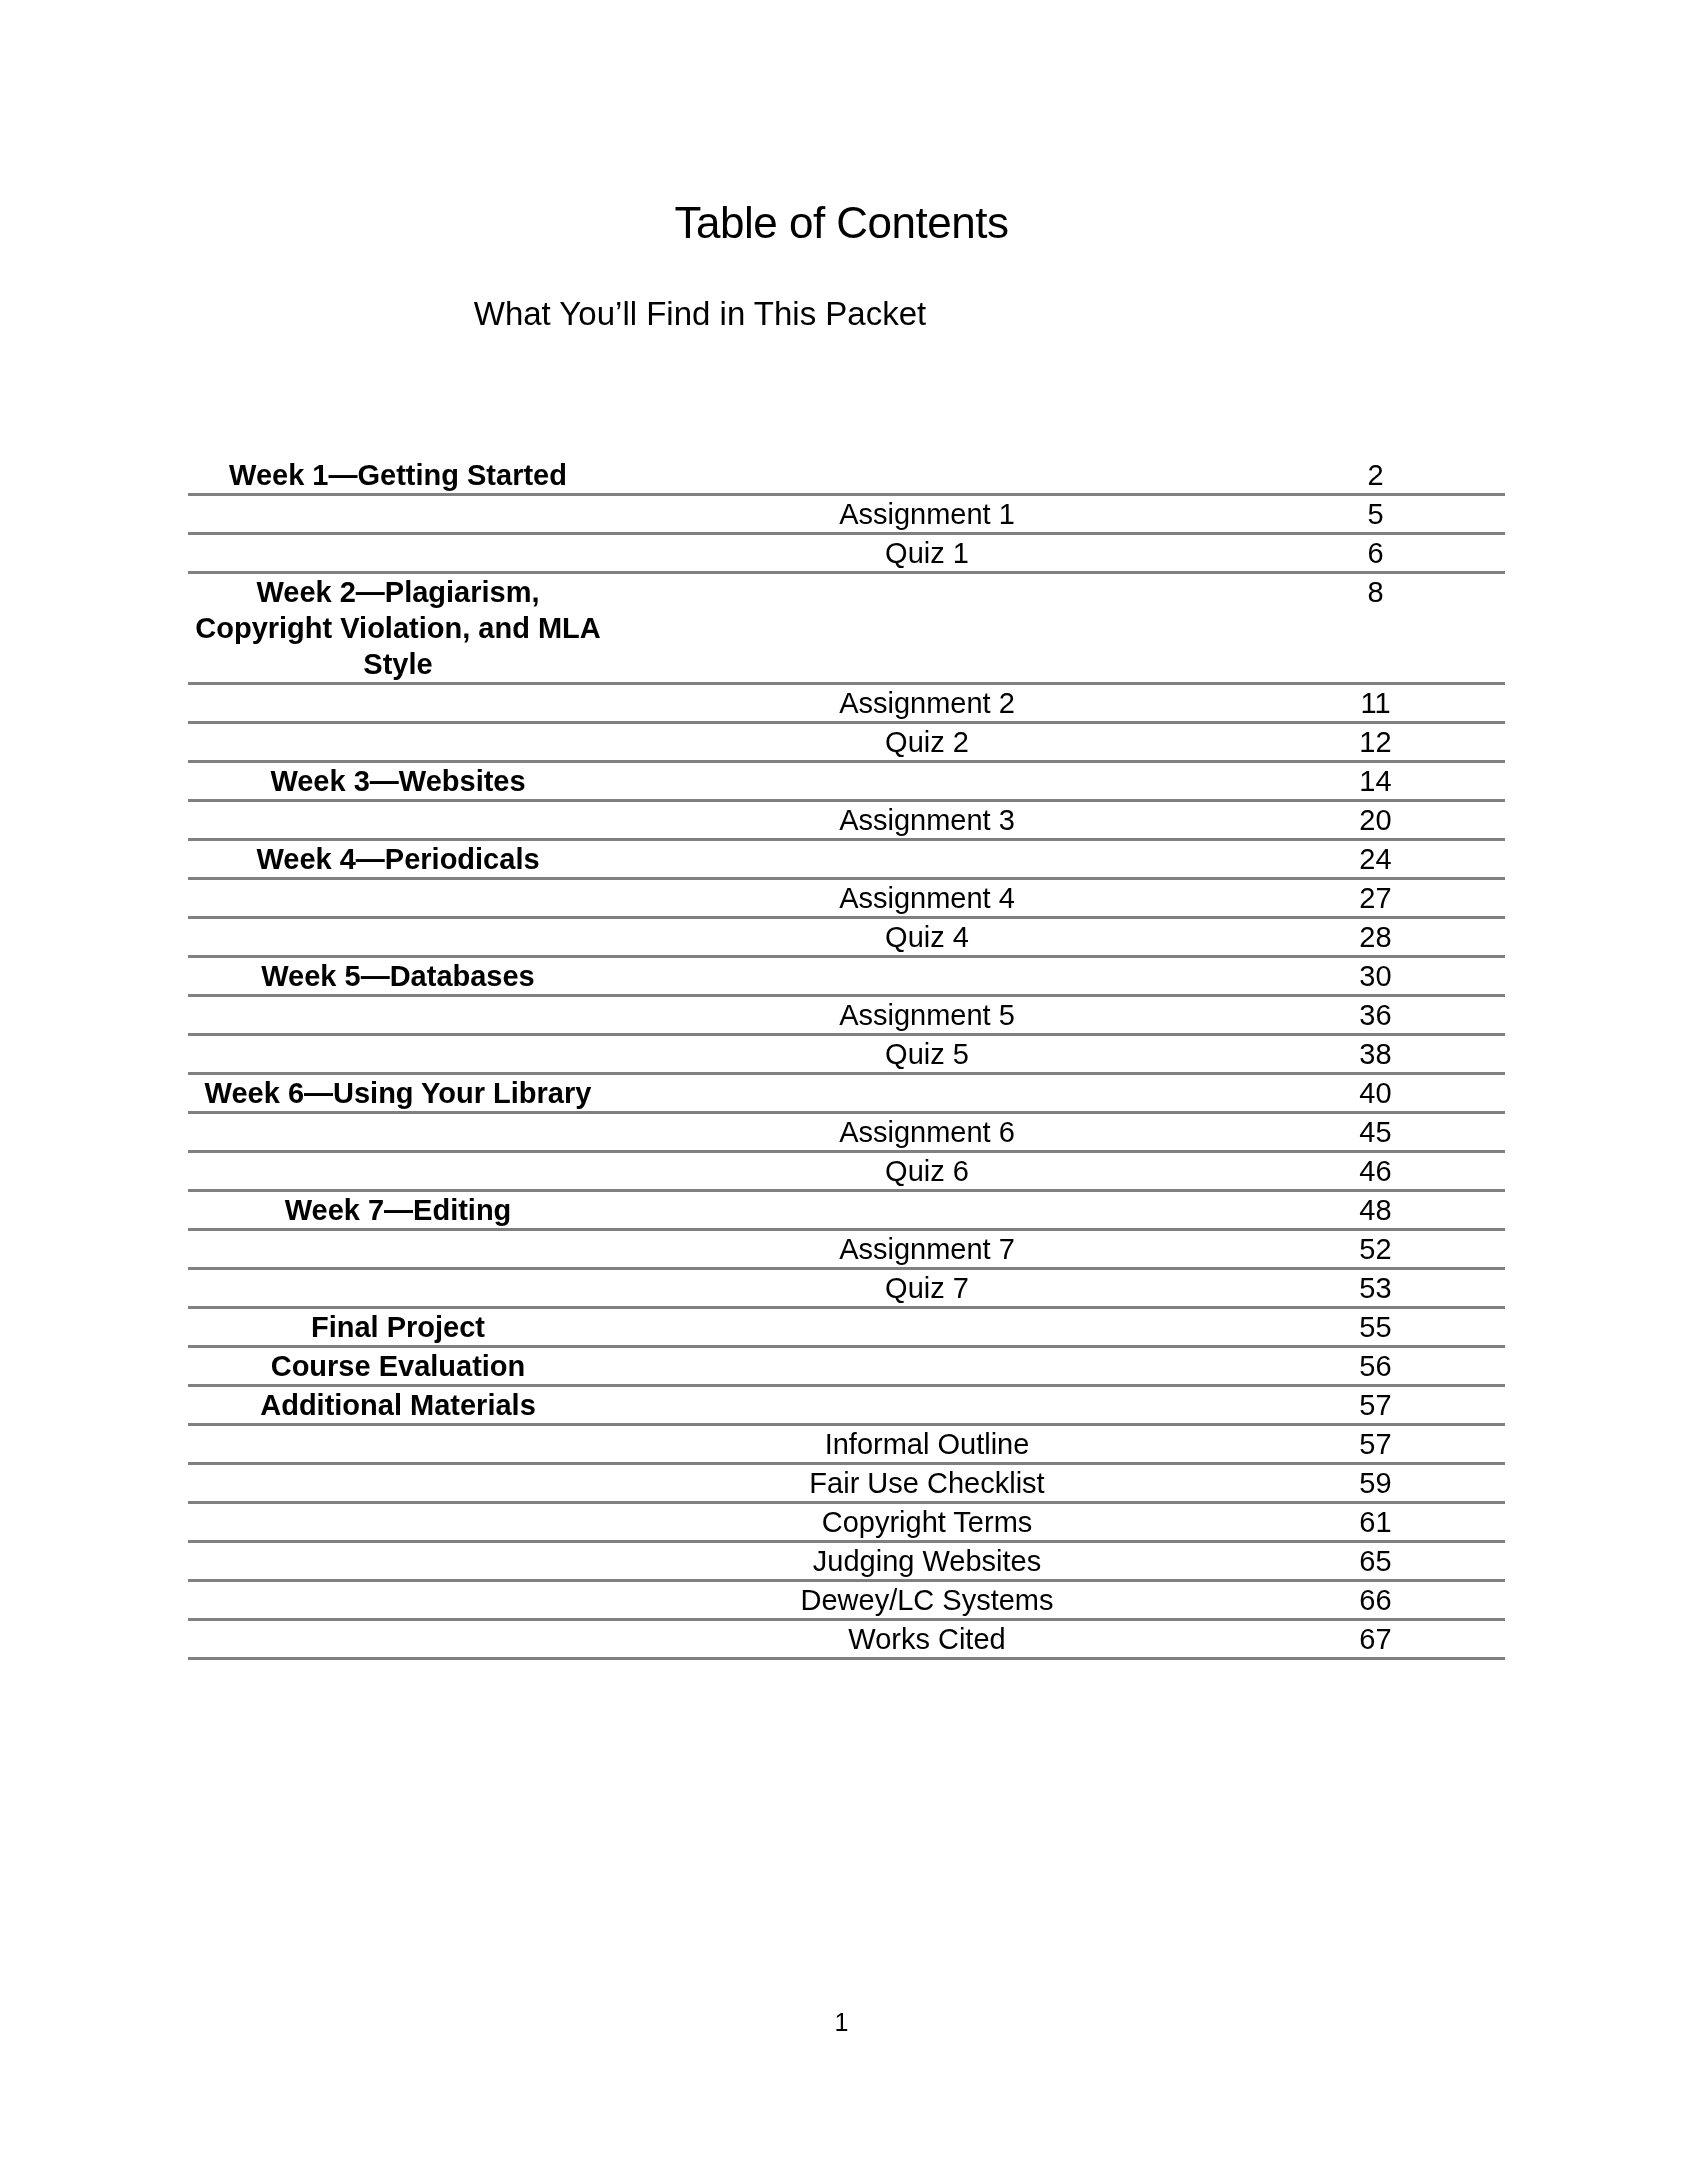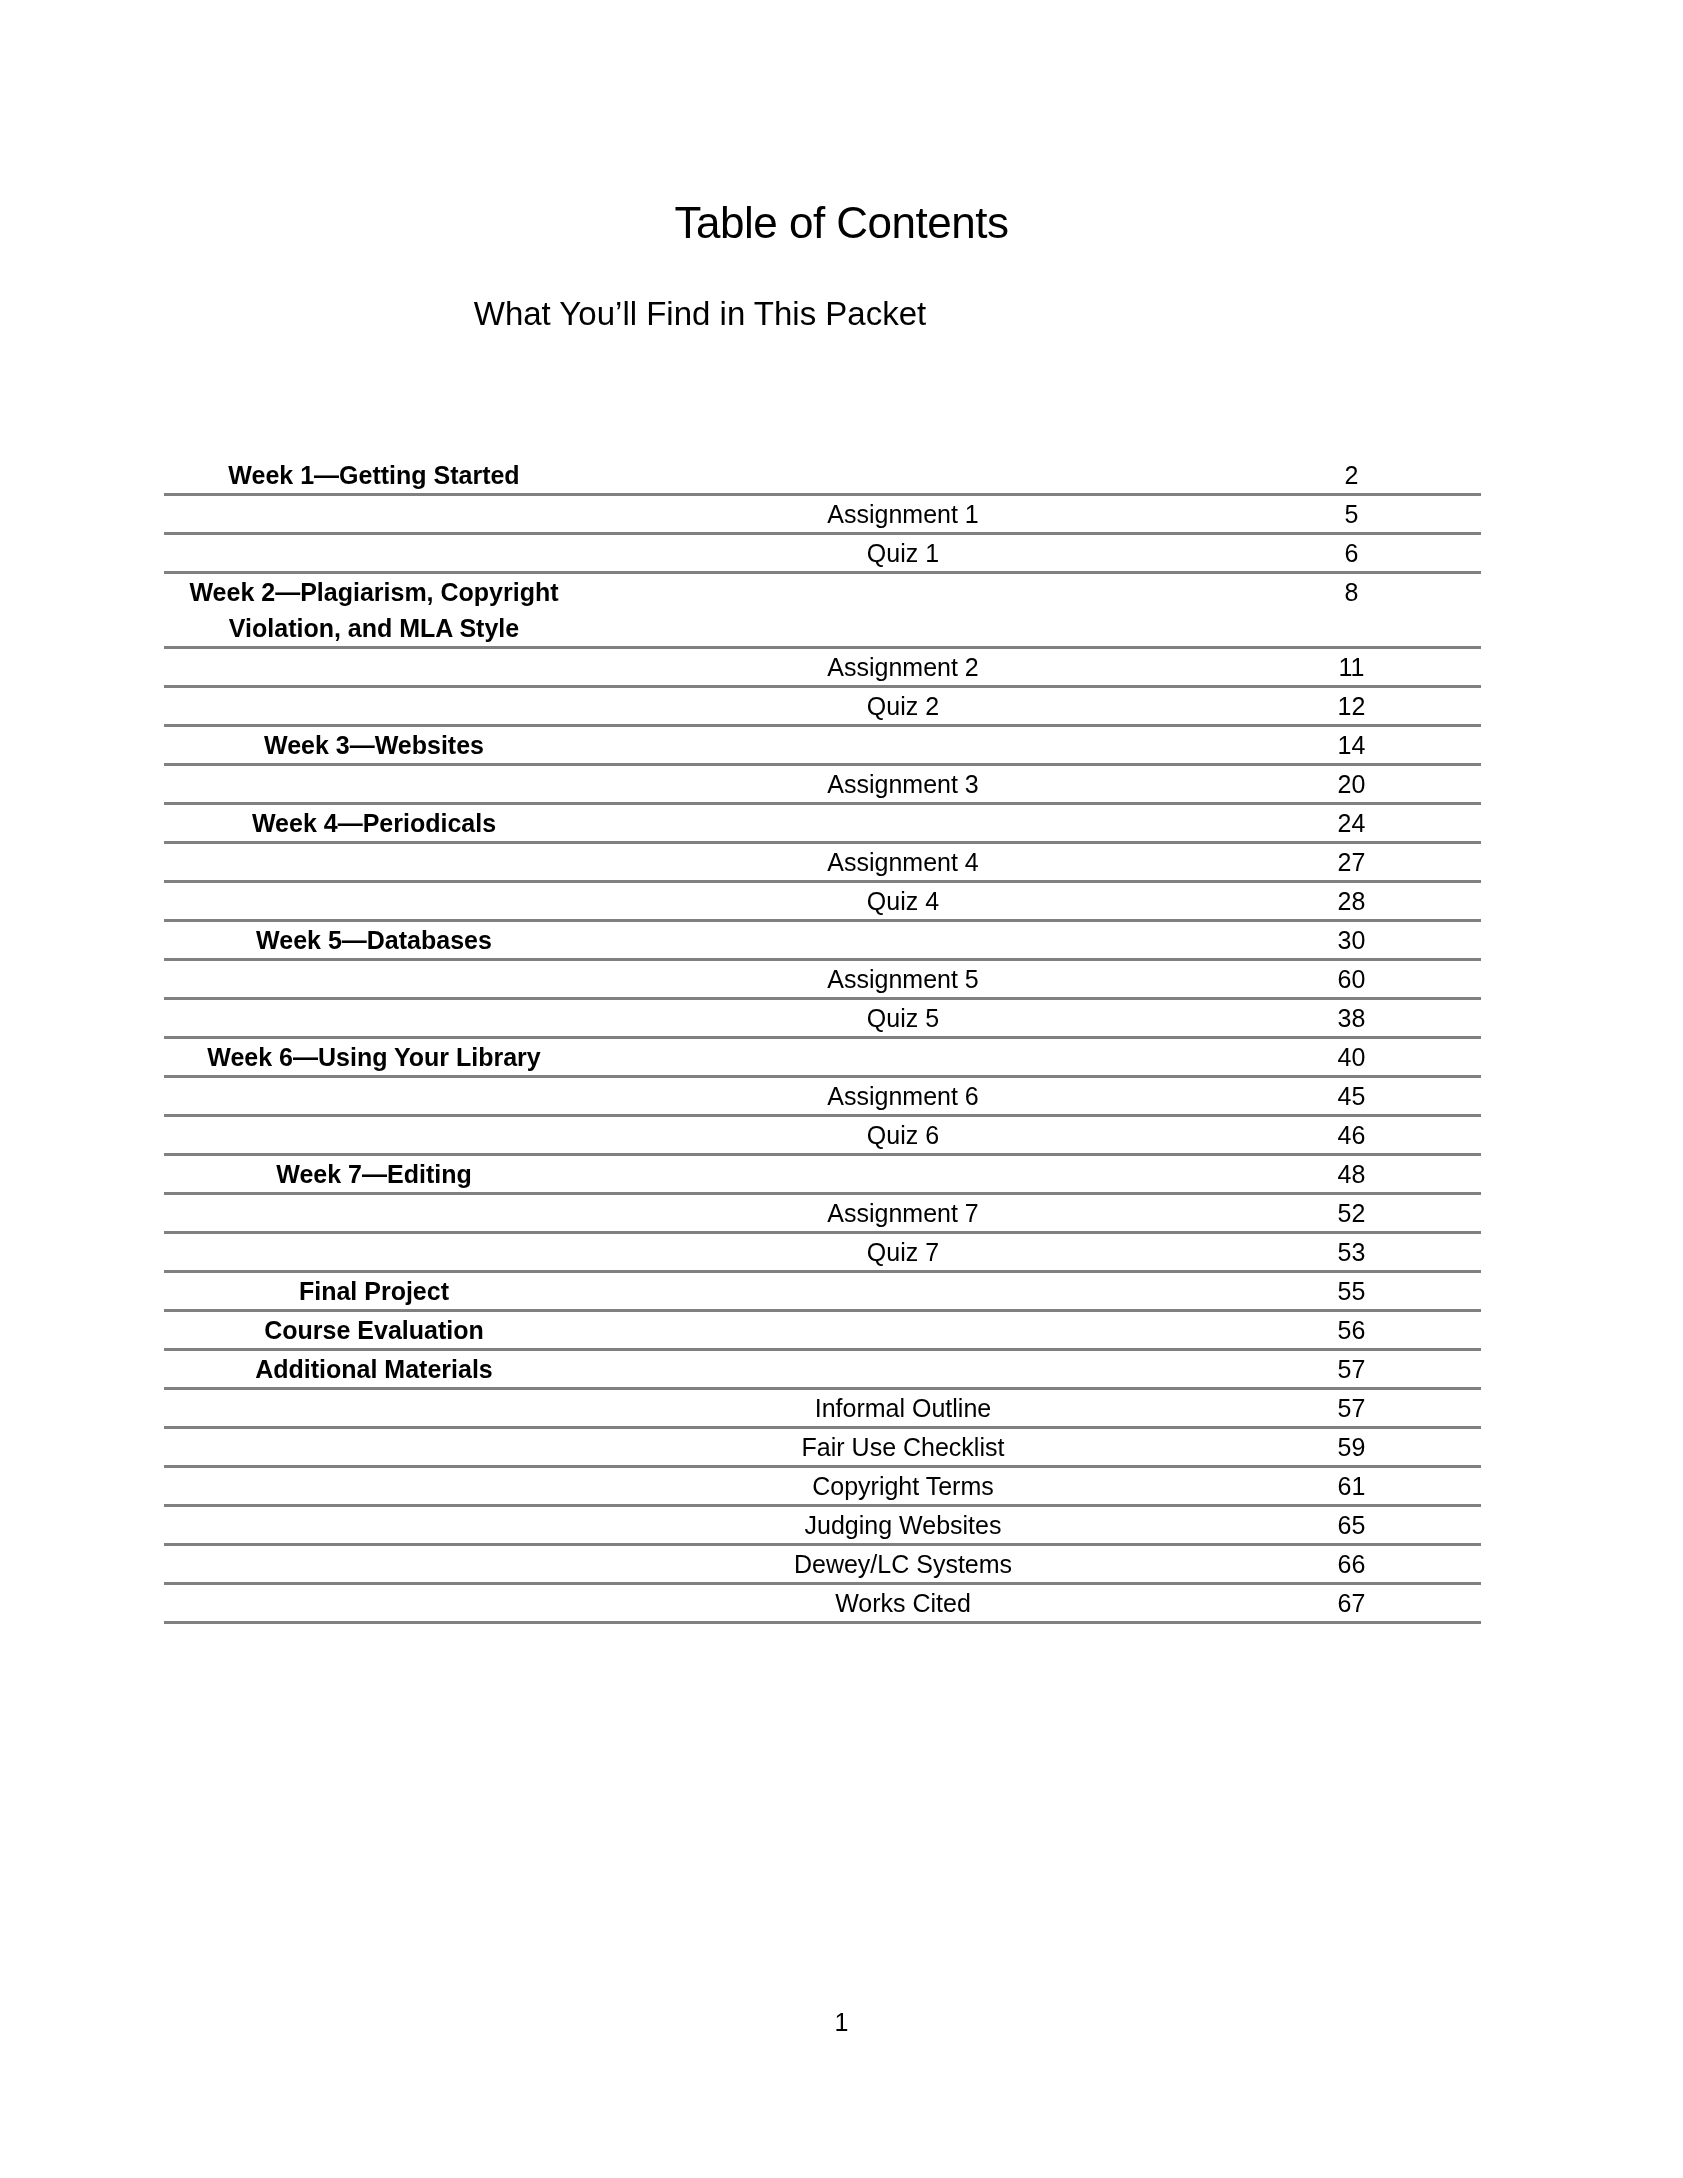--- a/index.html
+++ b/index.html
@@ -1,19 +1,19 @@
 <!DOCTYPE html>
 <html><head>
 <meta charset="utf-8">
 <style>
   html, body { margin:0; padding:0; background:#fff; }
   body { width:1683px; height:2178px; position:relative; font-family:"Liberation Sans", sans-serif; color:#000; }
   .title { position:absolute; top:198px; left:0; width:1683px; text-align:center; font-size:44px; font-weight:normal; letter-spacing:-0.5px; }
   .subtitle { position:absolute; top:295px; left:0; width:1400px; text-align:center; font-size:33px; }
-  table.toc { position:absolute; top:457px; left:164px; width:1317px; border-collapse:collapse; font-size:25px; }
+  table.toc { position:absolute; top:457px; left:188px; width:1317px; border-collapse:collapse; font-size:29px; }
   table.toc td { border-bottom:3px solid #808080; padding:0; height:35px; line-height:36px; vertical-align:top; text-align:center; }
   td.c1 { width:420px; font-weight:bold; }
   td.c2 { width:638px; }
   td.c3 { width:259px; }
   .pagenum { position:absolute; top:2008px; left:0; width:1683px; text-align:center; font-size:25px; }
 </style>
 </head>
 <body>
 
 <div class="title">Table of Contents</div>
@@ -77,21 +77,21 @@
         <td class="c3">28</td>
       </tr>
       <tr>
         <td class="c1">Week 5—Databases</td>
         <td class="c2"></td>
         <td class="c3">30</td>
       </tr>
       <tr>
         <td class="c1"></td>
         <td class="c2">Assignment 5</td>
-        <td class="c3">60</td>
+        <td class="c3">36</td>
       </tr>
       <tr>
         <td class="c1"></td>
         <td class="c2">Quiz 5</td>
         <td class="c3">38</td>
       </tr>
       <tr>
         <td class="c1">Week 6—Using Your Library</td>
         <td class="c2"></td>
         <td class="c3">40</td>

